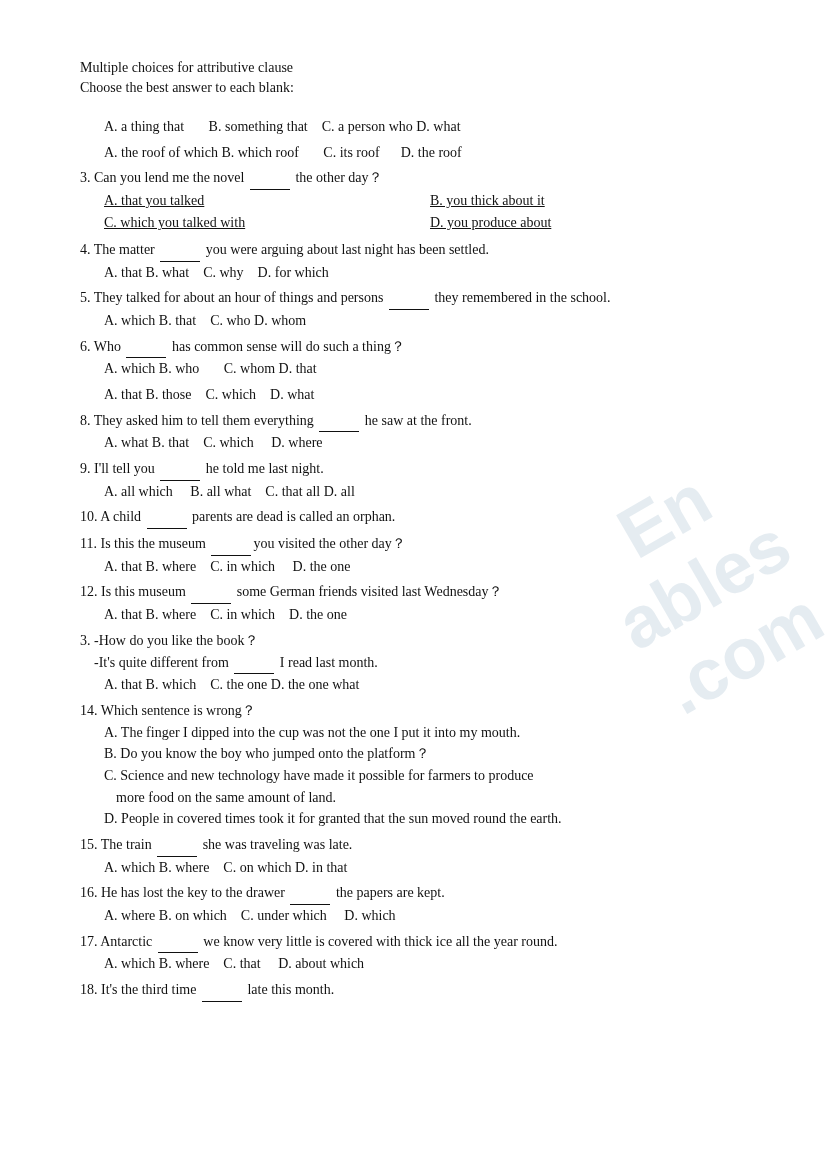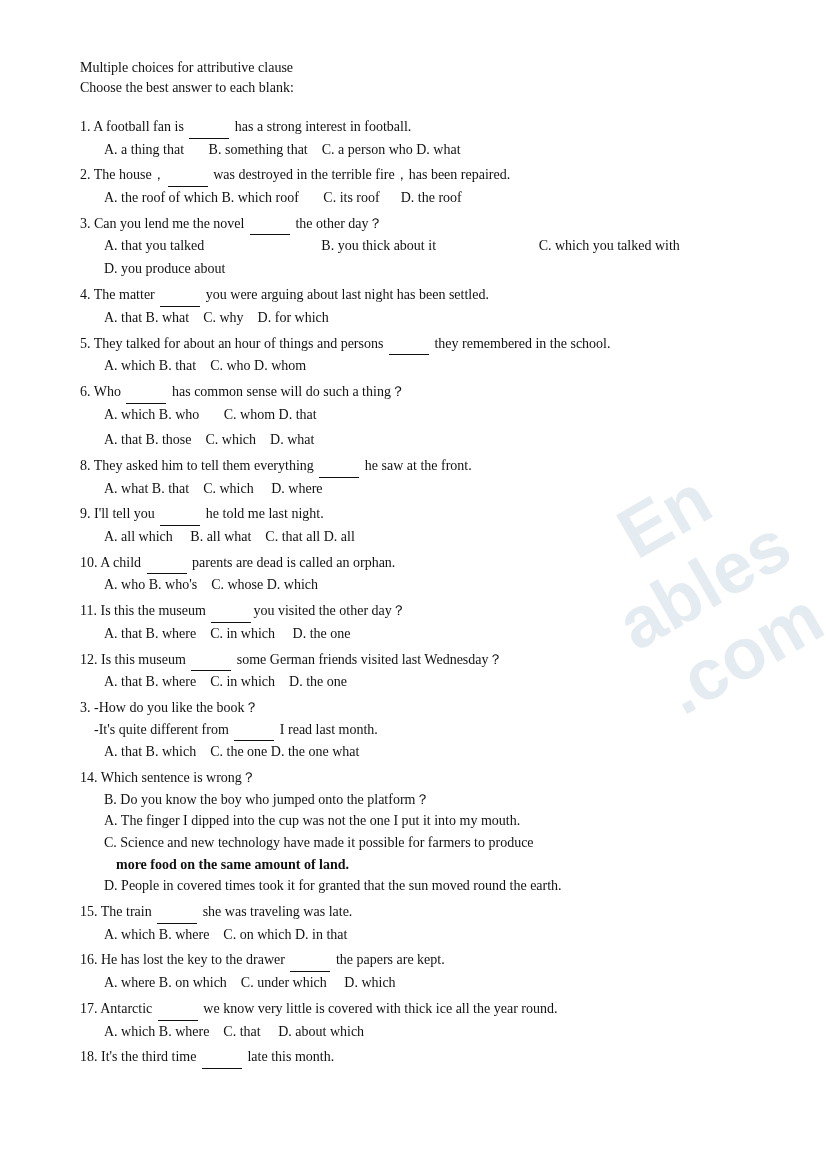--- a/index.html
+++ b/index.html
@@ -43,24 +43,25 @@
     .question-text {
       font-size: 14px;
     }
     .options-row {
       padding-left: 24px;
       font-size: 14px;
       line-height: 1.55;
     }
     .options-two-col {
       display: grid;
-      grid-template-columns: 1fr 1fr 1fr;
+      grid-template-columns: 1fr 1fr;
       padding-left: 24px;
       font-size: 14px;
       line-height: 1.6;
+      text-decoration: underline;
     }
     .blank {
       display: inline-block;
       border-bottom: 1px solid #111;
       min-width: 40px;
       margin: 0 2px;
     }
     .long-answer {
       padding-left: 24px;
       font-size: 14px;
@@ -69,26 +70,24 @@
   </style>
 </head>
 <body>
 
 <div class="watermark">En<br>ables<br>.com</div>
 
 <div class="title">Multiple choices for attributive clause</div>
 <div class="intro">Choose the best answer to each blank:</div>
 
 <div class="question-block">
-  <div class="question-text">1. A football fan is <span class="blank">&nbsp;&nbsp;&nbsp;&nbsp;&nbsp;</span> has a strong interest in football.</div>
   <div class="options-row">A. a thing that &nbsp;&nbsp;&nbsp;&nbsp;&nbsp; B. something that &nbsp;&nbsp; C. a person who D. what</div>
 </div>
 
 <div class="question-block">
-  <div class="question-text">2. The house，<span class="blank">&nbsp;&nbsp;&nbsp;&nbsp;&nbsp;</span> was destroyed in the terrible fire，has been repaired.</div>
   <div class="options-row">A. the roof of which B. which roof &nbsp;&nbsp;&nbsp;&nbsp;&nbsp; C. its roof &nbsp;&nbsp;&nbsp;&nbsp; D. the roof</div>
 </div>
 
 <div class="question-block">
   <div class="question-text">3. Can you lend me the novel <span class="blank">&nbsp;&nbsp;&nbsp;&nbsp;&nbsp;</span> the other day？</div>
   <div class="options-two-col">
     <span>A. that you talked</span>
     <span>B. you thick about it</span>
     <span>C. which you talked with</span>
     <span>D. you produce about</span>
@@ -119,45 +118,44 @@
   <div class="options-row">A. what B. that &nbsp;&nbsp; C. which &nbsp;&nbsp;&nbsp; D. where</div>
 </div>
 
 <div class="question-block">
   <div class="question-text">9. I'll tell you <span class="blank">&nbsp;&nbsp;&nbsp;&nbsp;&nbsp;</span> he told me last night.</div>
   <div class="options-row">A. all which &nbsp;&nbsp;&nbsp; B. all what &nbsp;&nbsp; C. that all D. all</div>
 </div>
 
 <div class="question-block">
   <div class="question-text">10. A child <span class="blank">&nbsp;&nbsp;&nbsp;&nbsp;&nbsp;</span> parents are dead is called an orphan.</div>
-  <div class="options-row">A. who B. who's &nbsp;&nbsp; C. whose D. which</div>
 </div>
 
 <div class="question-block">
   <div class="question-text">11. Is this the museum <span class="blank">&nbsp;&nbsp;&nbsp;&nbsp;</span>you visited the other day？</div>
   <div class="options-row">A. that B. where &nbsp;&nbsp; C. in which &nbsp;&nbsp;&nbsp; D. the one</div>
 </div>
 
 <div class="question-block">
   <div class="question-text">12. Is this museum <span class="blank">&nbsp;&nbsp;&nbsp;&nbsp;&nbsp;</span> some German friends visited last Wednesday？</div>
   <div class="options-row">A. that B. where &nbsp;&nbsp; C. in which &nbsp;&nbsp; D. the one</div>
 </div>
 
 <div class="question-block">
   <div class="question-text">3. -How do you like the book？</div>
   <div class="question-text">&nbsp;&nbsp;&nbsp;&nbsp;-It's quite different from <span class="blank">&nbsp;&nbsp;&nbsp;&nbsp;&nbsp;</span> I read last month.</div>
   <div class="options-row">A. that B. which &nbsp;&nbsp; C. the one D. the one what</div>
 </div>
 
 <div class="question-block">
   <div class="question-text">14. Which sentence is wrong？</div>
+  <div class="long-answer">A. The finger I dipped into the cup was not the one I put it into my mouth.</div>
   <div class="long-answer">B. Do you know the boy who jumped onto the platform？</div>
-  <div class="long-answer">A. The finger I dipped into the cup was not the one I put it into my mouth.</div>
   <div class="long-answer">C. Science and new technology have made it possible for farmers to produce</div>
-  <div class="long-answer" style="padding-left:36px;font-weight:bold;">more food on the same amount of land.</div>
+  <div class="long-answer" style="padding-left:36px;">more food on the same amount of land.</div>
   <div class="long-answer">D. People in covered times took it for granted that the sun moved round the earth.</div>
 </div>
 
 <div class="question-block">
   <div class="question-text">15. The train <span class="blank">&nbsp;&nbsp;&nbsp;&nbsp;&nbsp;</span> she was traveling was late.</div>
   <div class="options-row">A. which B. where &nbsp;&nbsp; C. on which D. in that</div>
 </div>
 
 <div class="question-block">
   <div class="question-text">16. He has lost the key to the drawer <span class="blank">&nbsp;&nbsp;&nbsp;&nbsp;&nbsp;</span> the papers are kept.</div>

